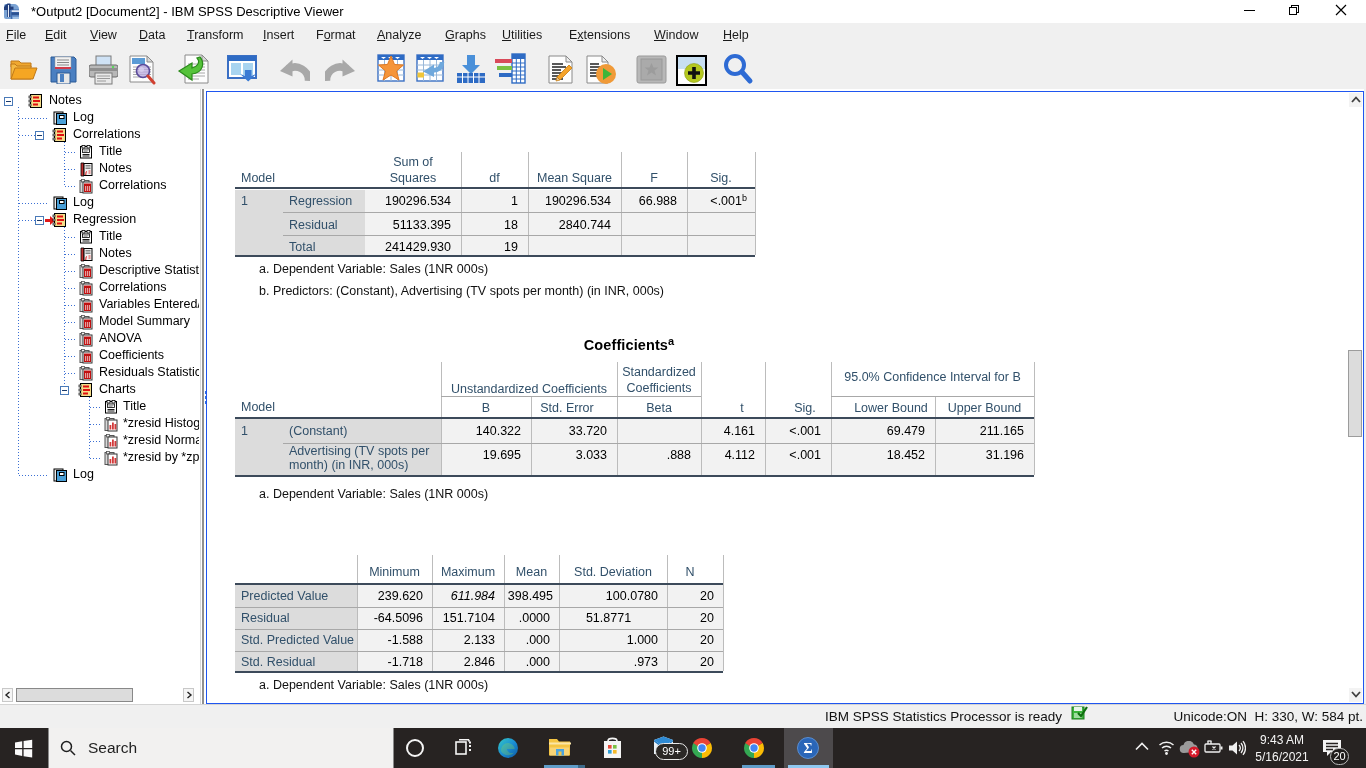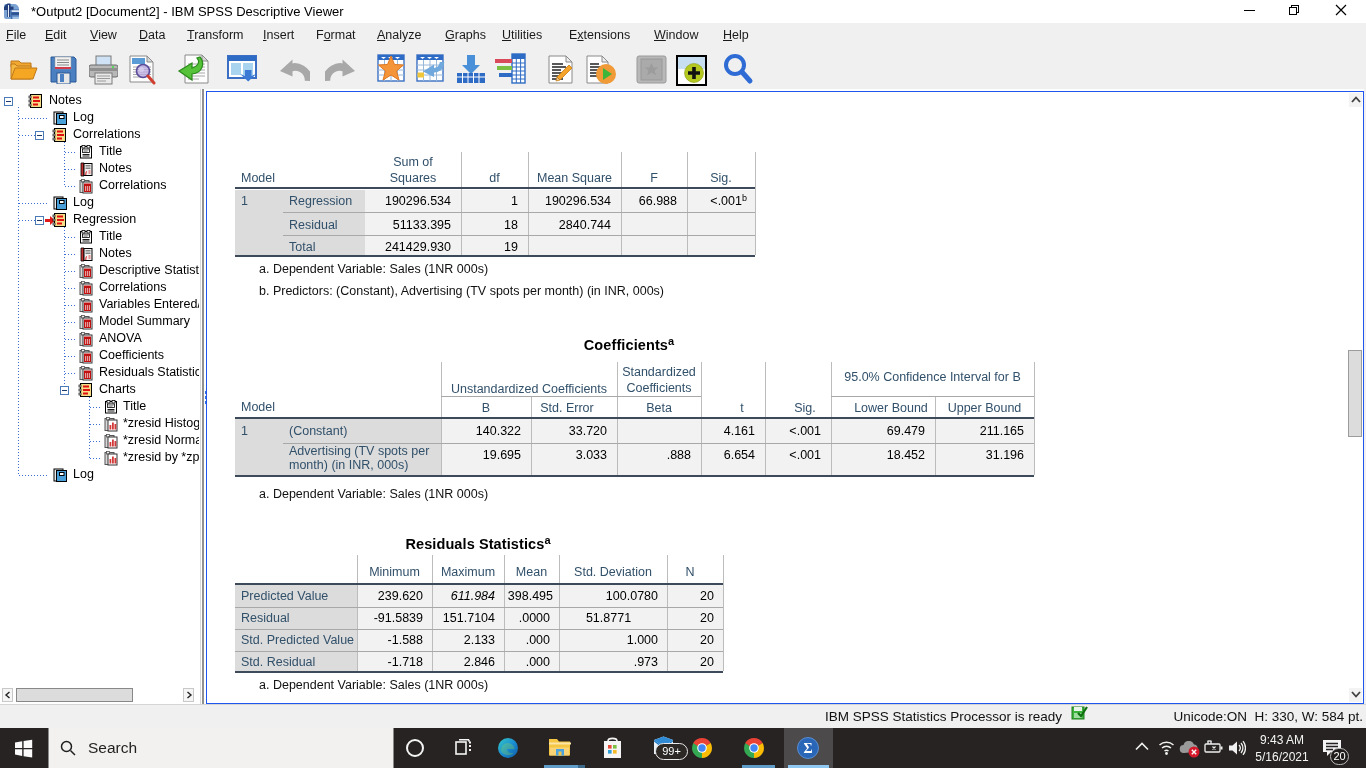--- a/index.html
+++ b/index.html
@@ -504,26 +504,25 @@
 <div class="t h" style="left:81px;top:364px;line-height:16px;">month) (in INR, 000s)</div>
 <div class="t n" style="left:233px;top:330px;line-height:16px;width:80px;text-align:right;">140.322</div>
 <div class="t n" style="left:323px;top:330px;line-height:16px;width:76px;text-align:right;">33.720</div>
 <div class="t n" style="left:493px;top:330px;line-height:16px;width:54px;text-align:right;">4.161</div>
 <div class="t n" style="left:557px;top:330px;line-height:16px;width:56px;text-align:right;">&lt;.001</div>
 <div class="t n" style="left:623px;top:330px;line-height:16px;width:94px;text-align:right;">69.479</div>
 <div class="t n" style="left:727px;top:330px;line-height:16px;width:89px;text-align:right;">211.165</div>
 <div class="t n" style="left:233px;top:354px;line-height:16px;width:80px;text-align:right;">19.695</div>
 <div class="t n" style="left:323px;top:354px;line-height:16px;width:76px;text-align:right;">3.033</div>
 <div class="t n" style="left:409px;top:354px;line-height:16px;width:74px;text-align:right;">.888</div>
-<div class="t n" style="left:493px;top:354px;line-height:16px;width:54px;text-align:right;">6.654</div>
+<div class="t n" style="left:493px;top:354px;line-height:16px;width:54px;text-align:right;">4.112</div>
 <div class="t n" style="left:557px;top:354px;line-height:16px;width:56px;text-align:right;">&lt;.001</div>
 <div class="t n" style="left:623px;top:354px;line-height:16px;width:94px;text-align:right;">18.452</div>
 <div class="t n" style="left:727px;top:354px;line-height:16px;width:89px;text-align:right;padding-left:37px;">31.196</div>
 <div class="t fn" style="left:51px;top:393px;line-height:16px;">a. Dependent Variable: Sales (1NR 000s)</div>
-<div class="t" style="left:120px;top:443px;width:300px;text-align:center;font-size:14.5px;font-weight:bold;color:#000;letter-spacing:0.1px;">Residuals Statistics<sup style="font-size:11px;top:-0.45em;">a</sup></div>
 <div class="a" style="left:27px;top:492px;width:122px;height:86px;background:#dcdcdc;"></div>
 <div class="a" style="left:149px;top:492px;width:366px;height:86px;background:#f2f2f2;"></div>
 <div class="a" style="left:149px;top:462px;width:1px;height:116px;background:#bcbcbc;"></div>
 <div class="a" style="left:224px;top:462px;width:1px;height:116px;background:#bcbcbc;"></div>
 <div class="a" style="left:296px;top:462px;width:1px;height:116px;background:#bcbcbc;"></div>
 <div class="a" style="left:351px;top:462px;width:1px;height:116px;background:#bcbcbc;"></div>
 <div class="a" style="left:459px;top:462px;width:1px;height:116px;background:#bcbcbc;"></div>
 <div class="a" style="left:515px;top:462px;width:1px;height:116px;background:#bcbcbc;"></div>
 <div class="t h" style="left:149px;top:471px;line-height:16px;width:75px;text-align:center;">Minimum</div>
 <div class="t h" style="left:224px;top:471px;line-height:16px;width:72px;text-align:center;">Maximum</div>
@@ -537,21 +536,21 @@
 <div class="a" style="left:27px;top:558px;width:488px;height:1px;background:#a8a8a8;"></div>
 <div class="t h" style="left:33px;top:495px;line-height:16px;">Predicted Value</div>
 <div class="t h" style="left:33px;top:517px;line-height:16px;">Residual</div>
 <div class="t h" style="left:33px;top:539px;line-height:16px;">Std. Predicted Value</div>
 <div class="t h" style="left:33px;top:561px;line-height:16px;">Std. Residual</div>
 <div class="t n" style="left:149px;top:495px;line-height:16px;width:66px;text-align:right;">239.620</div>
 <div class="t n" style="left:224px;top:495px;line-height:16px;width:63px;text-align:right;font-style:italic;">611.984</div>
 <div class="t n" style="left:299px;top:495px;line-height:16px;width:46px;text-align:right;">398.495</div>
 <div class="t n" style="left:351px;top:495px;line-height:16px;width:99px;text-align:right;">100.0780</div>
 <div class="t n" style="left:459px;top:495px;line-height:16px;width:47px;text-align:right;">20</div>
-<div class="t n" style="left:149px;top:517px;line-height:16px;width:66px;text-align:right;">-91.5839</div>
+<div class="t n" style="left:149px;top:517px;line-height:16px;width:66px;text-align:right;">-64.5096</div>
 <div class="t n" style="left:224px;top:517px;line-height:16px;width:63px;text-align:right;">151.7104</div>
 <div class="t n" style="left:296px;top:517px;line-height:16px;width:46px;text-align:right;">.0000</div>
 <div class="t n" style="left:351px;top:517px;line-height:16px;width:99px;text-align:center;">51.8771</div>
 <div class="t n" style="left:459px;top:517px;line-height:16px;width:47px;text-align:right;">20</div>
 <div class="t n" style="left:149px;top:539px;line-height:16px;width:66px;text-align:right;">-1.588</div>
 <div class="t n" style="left:224px;top:539px;line-height:16px;width:63px;text-align:right;">2.133</div>
 <div class="t n" style="left:296px;top:539px;line-height:16px;width:46px;text-align:right;">.000</div>
 <div class="t n" style="left:351px;top:539px;line-height:16px;width:99px;text-align:right;">1.000</div>
 <div class="t n" style="left:459px;top:539px;line-height:16px;width:47px;text-align:right;">20</div>
 <div class="t n" style="left:149px;top:561px;line-height:16px;width:66px;text-align:right;">-1.718</div>

